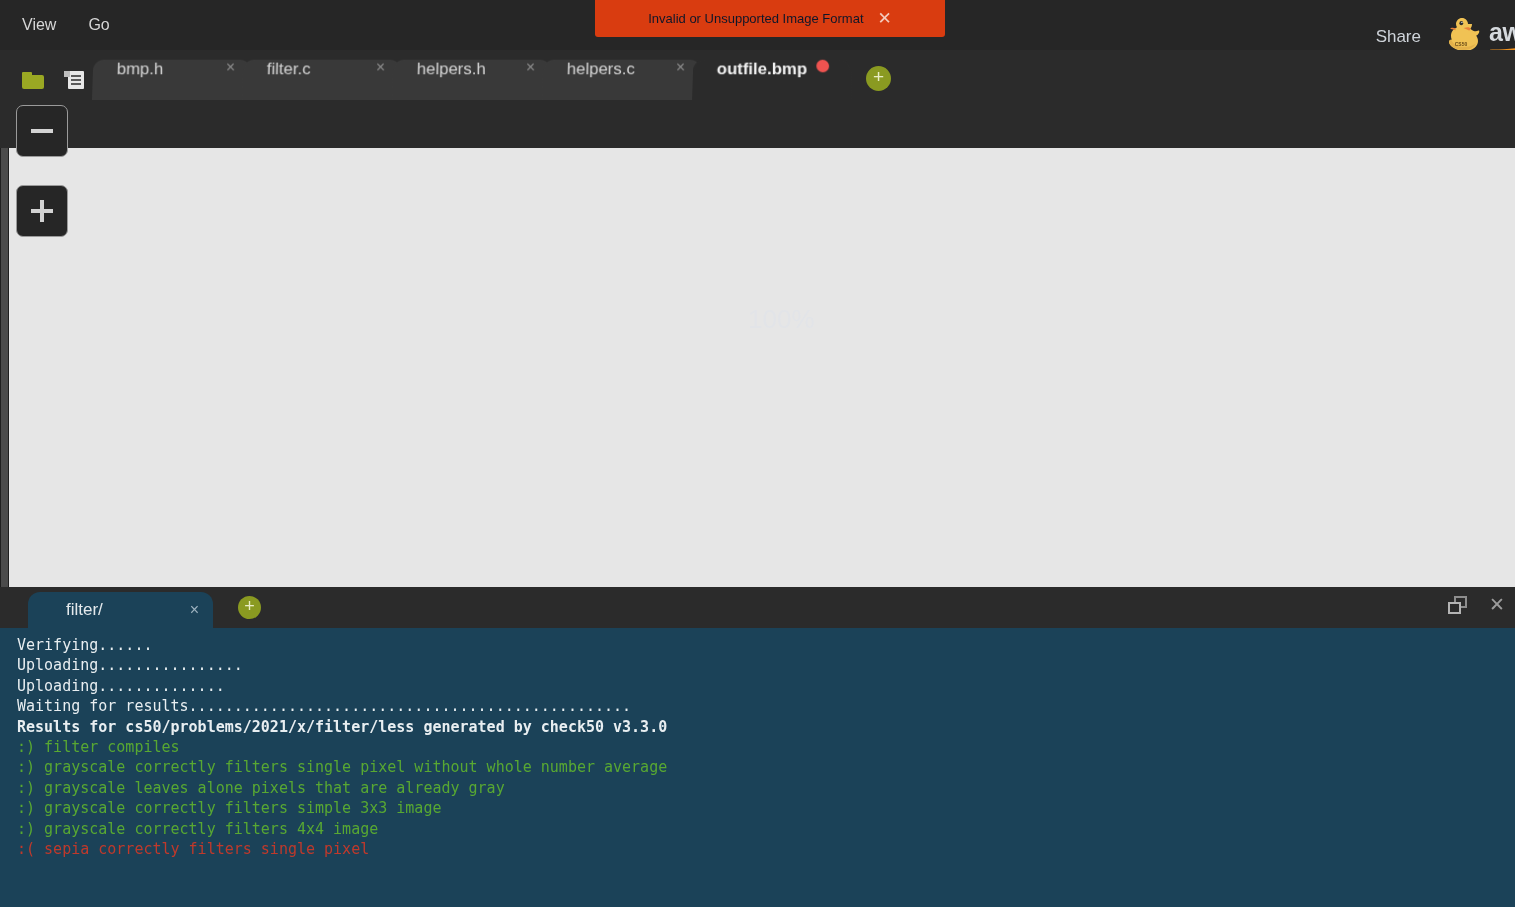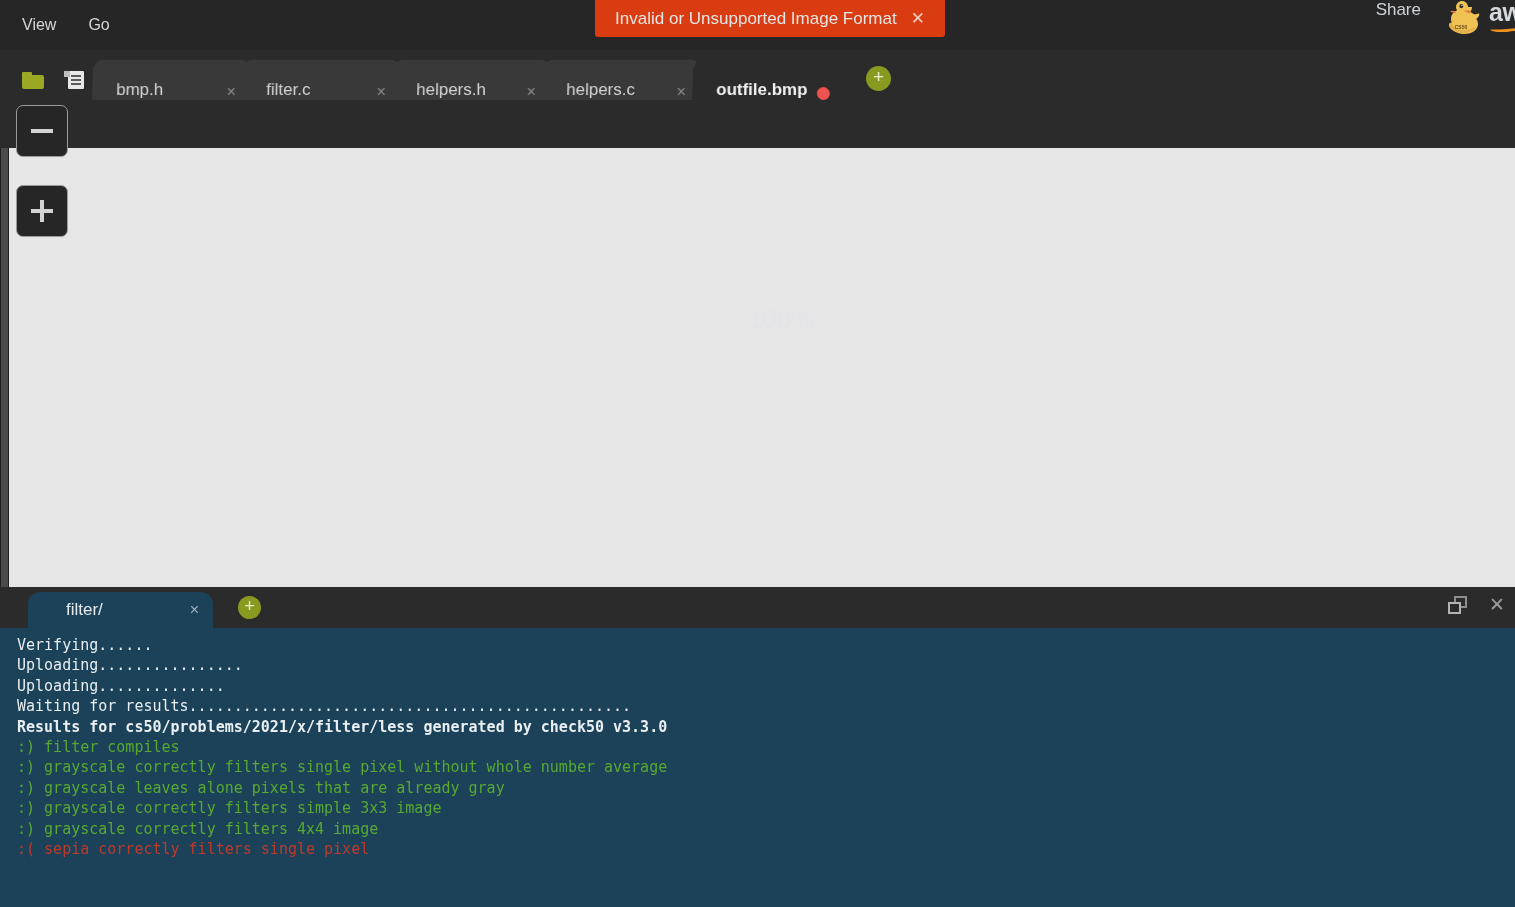--- a/index.html
+++ b/index.html
@@ -19,22 +19,22 @@
     display: flex; align-items: center;
   }
   .menu-item {
     color: #d6d6d6; font-size: 16px;
     padding: 4px 14px; margin-left: 4px;
     cursor: default; white-space: nowrap;
   }
   .menu-item:first-child { margin-left: 8px; }
 
   .menubar-right {
-    position: absolute; right: 0; top: 0;
-    height: 50px; display: flex; align-items: flex-start;
+    position: absolute; right: 0; top: 12px;
+    height: 50px; display: flex; align-items: center;
   }
   .share-label { color: #cfd4da; font-size: 17px; padding: 0 10px; }
   .duck { width: 46px; height: 40px; position: relative; margin: 0 6px; }
   .aws-logo {
     width: 40px; height: 34px; position: relative;
     margin-right: -14px; overflow: hidden;
   }
   .aws-text {
     color: #d5d9dd; font-size: 25px; font-weight: 700;
     letter-spacing: -0.5px; line-height: 24px;
@@ -50,21 +50,21 @@
   
   .alert-banner {
     position: absolute; top: 0; left: 595px;
     width: 350px; height: 37px;
     background: #d93c10;
     display: flex; align-items: center; justify-content: center;
     border-radius: 0 0 3px 3px;
     z-index: 30;
   }
   .alert-text {
-    color: #e5e5e5; font-size: 17px; white-space: nowrap;
+    color: #0f172a; font-size: 13px; white-space: nowrap;
   }
   .alert-close {
     color: #f4cbbd; font-size: 17px;
     margin-left: 14px; cursor: pointer; line-height: 1;
   }
 
   
   .tabbar {
     position: absolute; top: 50px; left: 0;
     width: 1515px; height: 50px;
@@ -96,21 +96,21 @@
   .outline-icon .corner {
     position: absolute; left: 0; top: 0;
     width: 6px; height: 6px; background: #bdbdbd;
   }
   .outline-icon .ln {
     position: absolute; right: 3px; width: 10px; height: 1.6px; background: #5a5a5a;
   }
 
   .tab {
     position: relative; height: 41px;
-    display: flex; align-items: flex-end;
+    display: flex; align-items: flex-start;
     padding: 0 16px 0 24px;
     background: #393939;
     color: #d6d6d6; font-size: 17px;
     margin-right: -10px;
     border-radius: 11px 11px 0 0;
     transform: perspective(14px) rotateX(0.35deg);
     transform-origin: bottom;
     min-width: 160px;
     cursor: pointer;
   }

